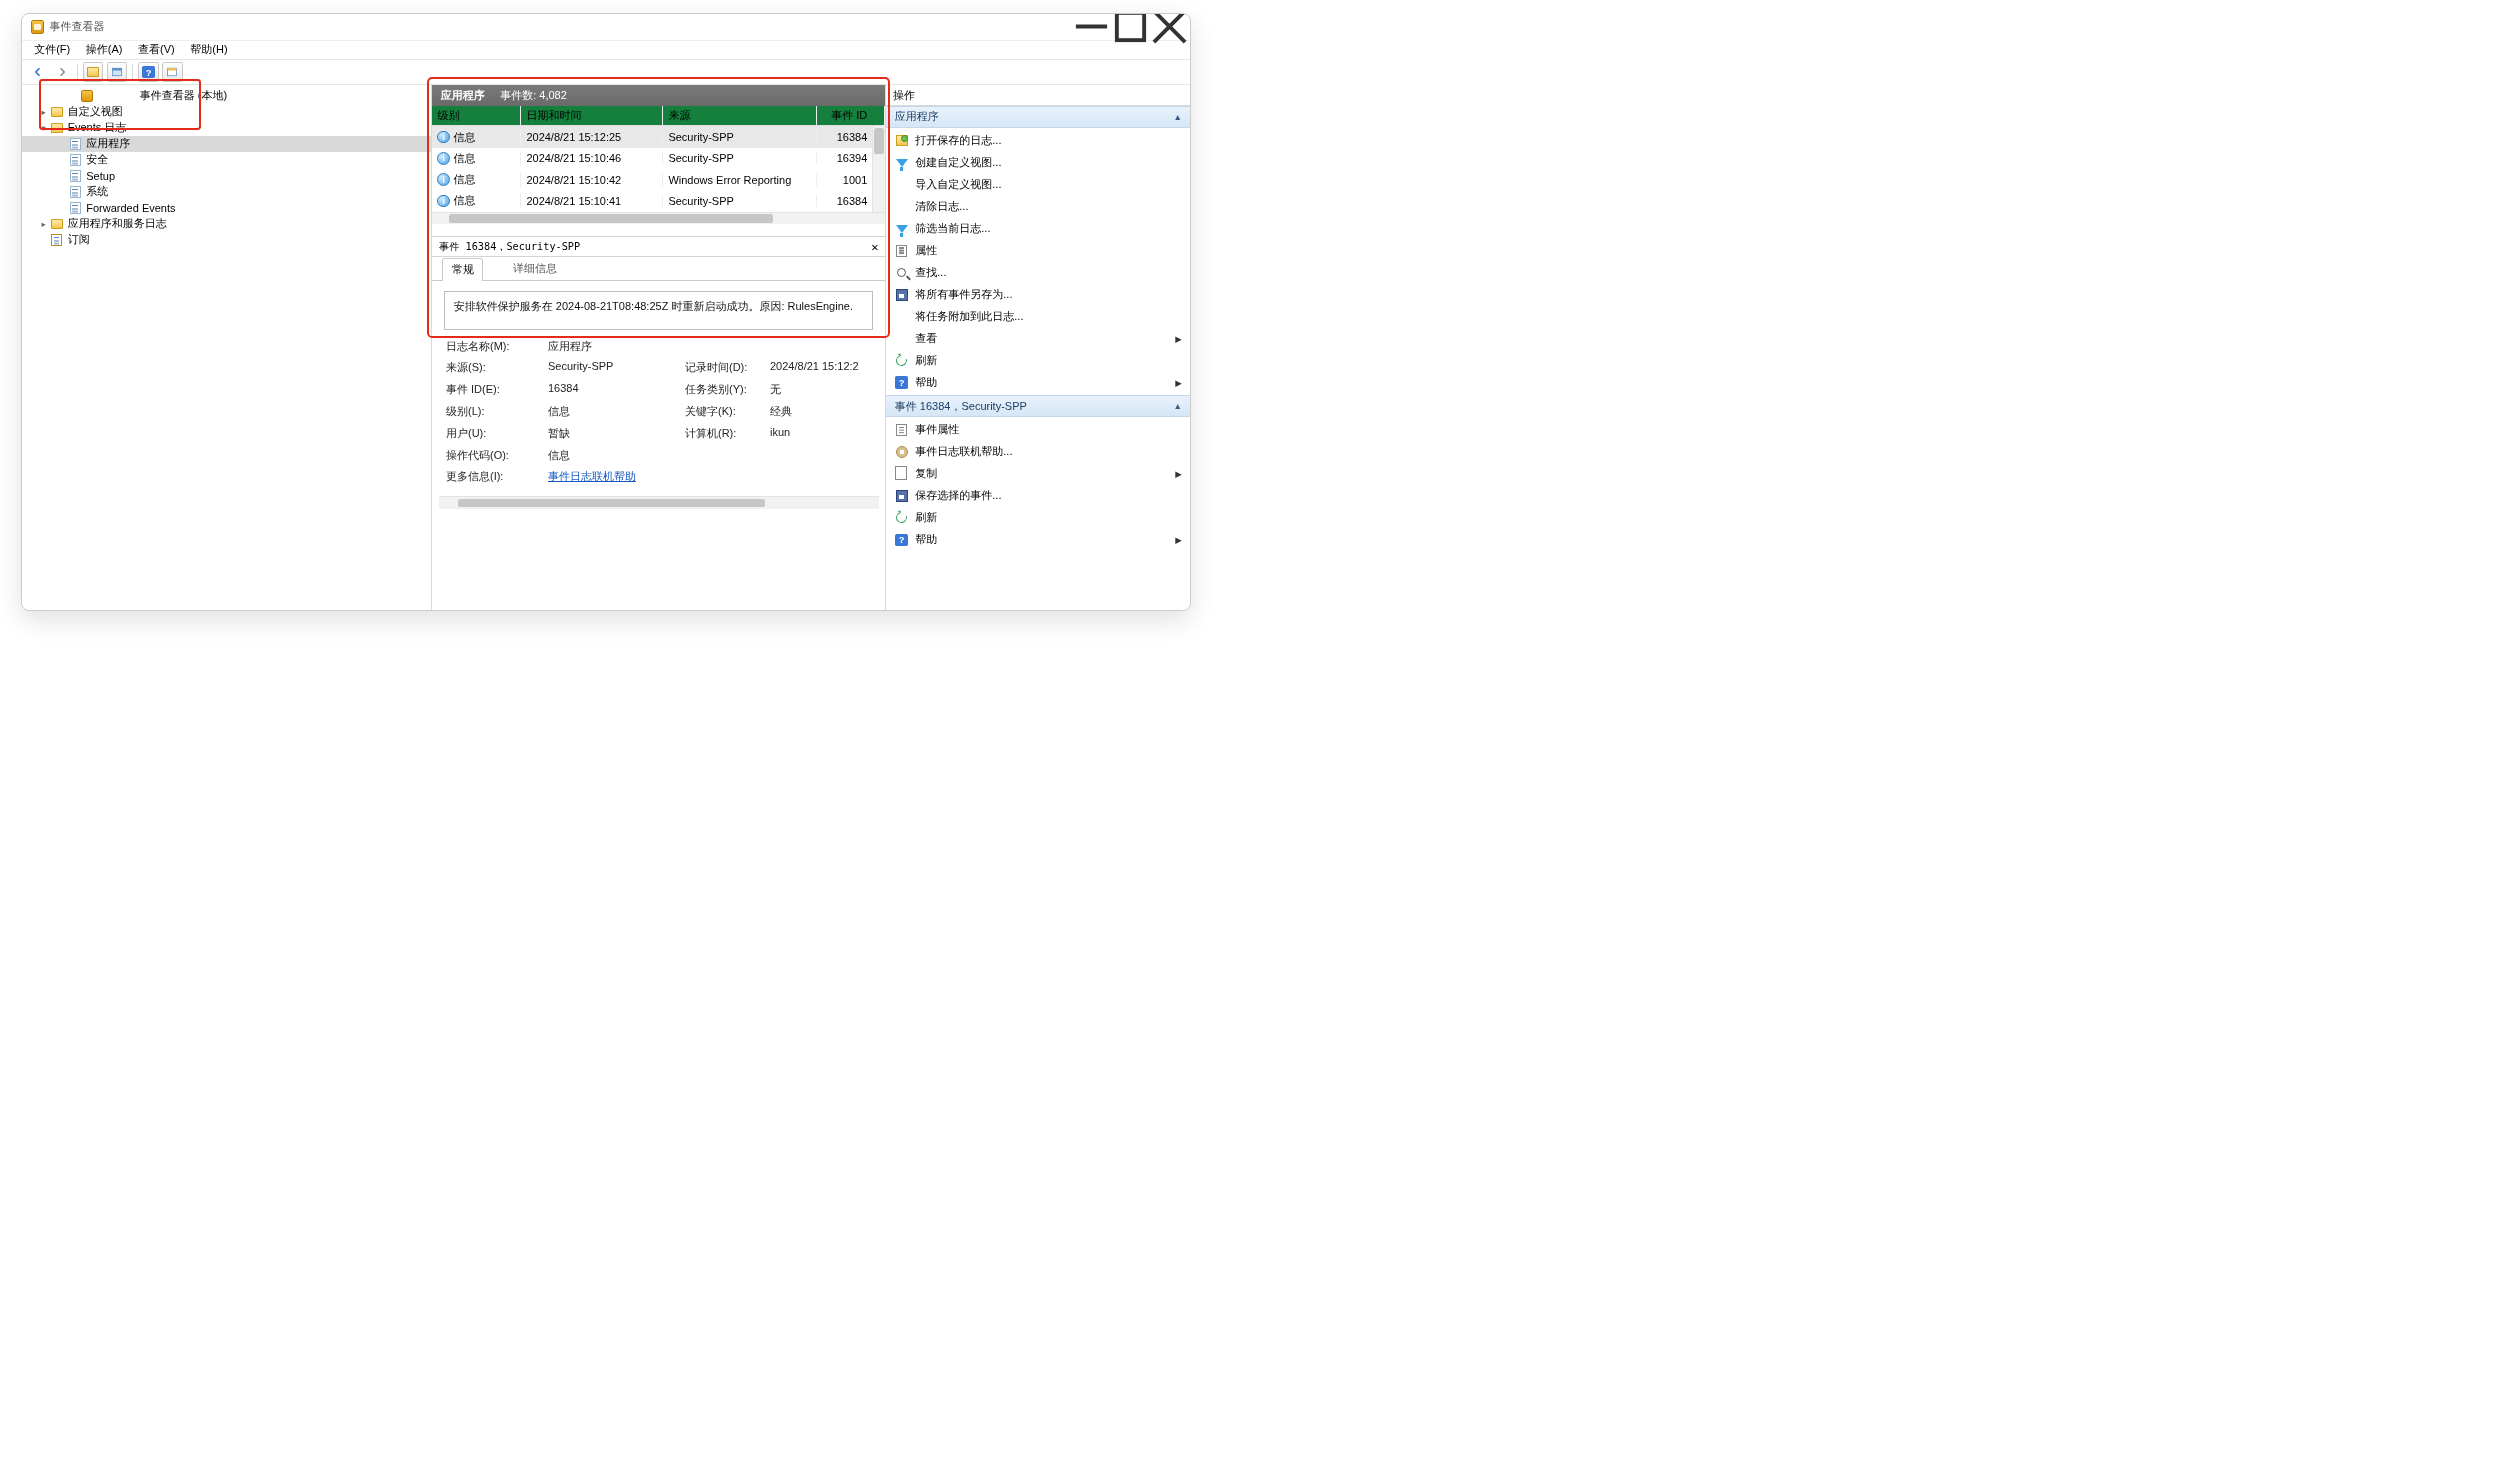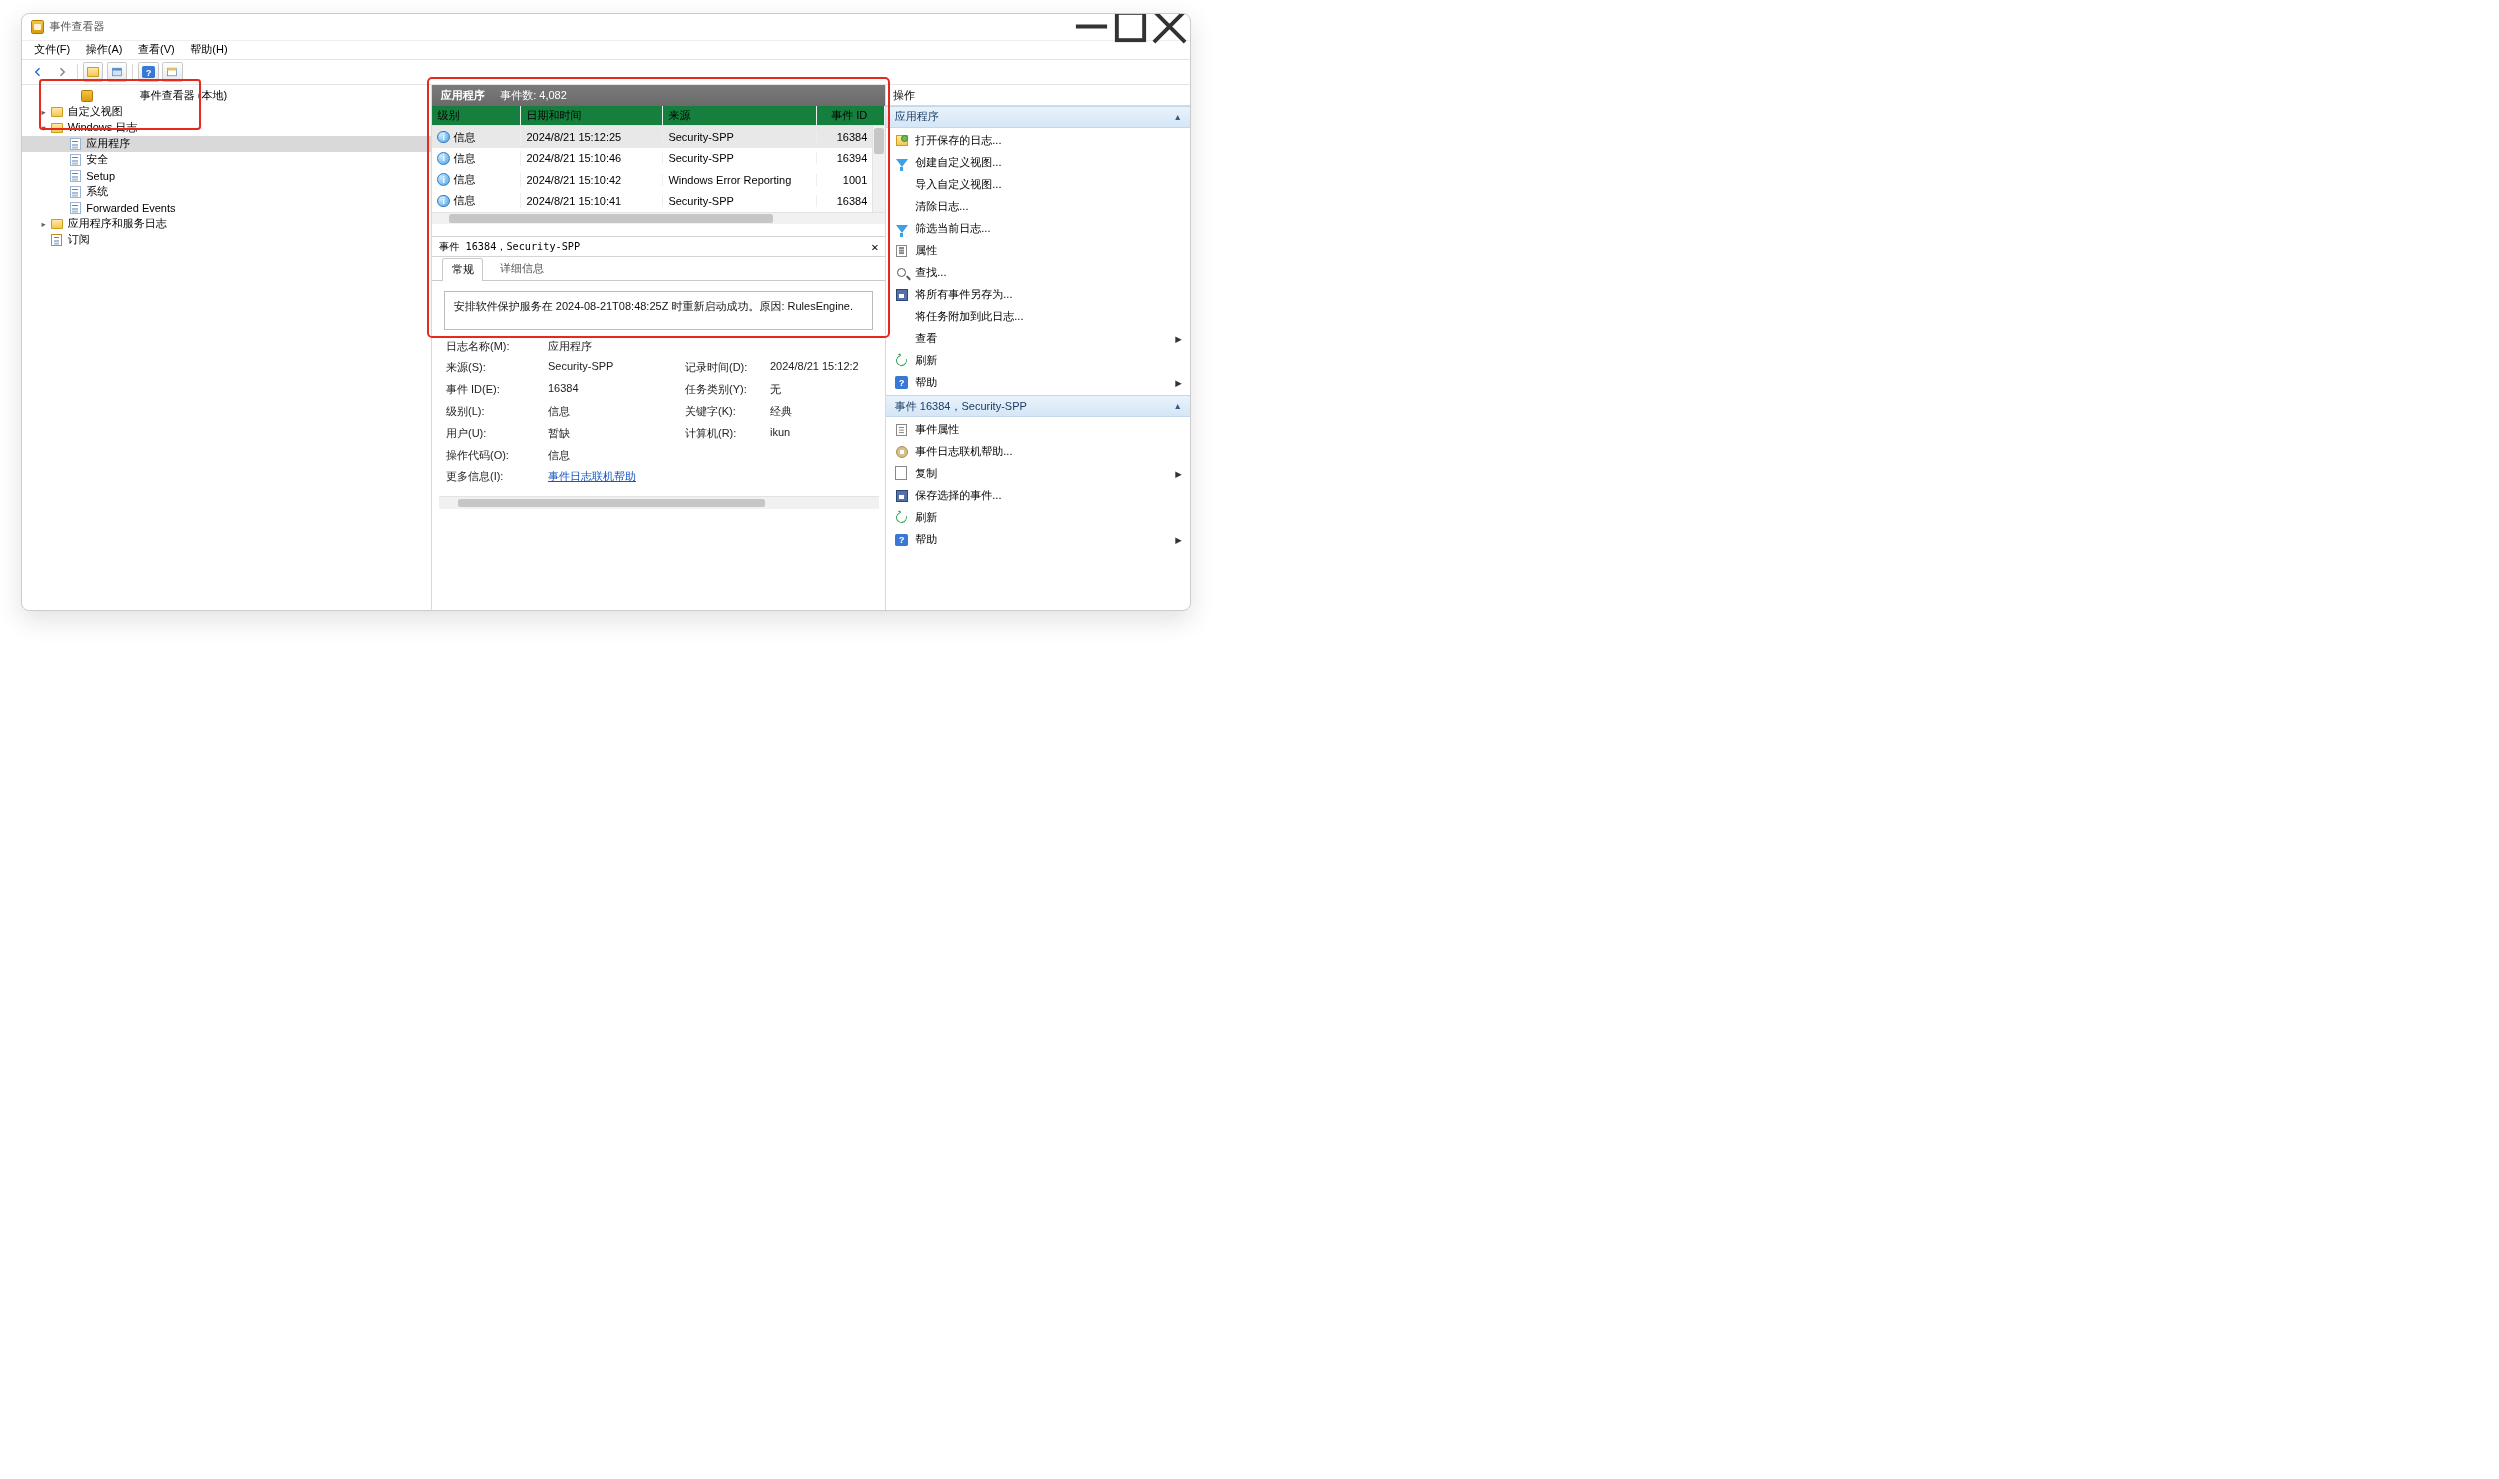--- a/index.html
+++ b/index.html
@@ -48,21 +48,21 @@
   .grow{ height:21.3px; display:flex; align-items:center;}
   .grow:nth-child(odd){}
   .grow.sel{ background:#e8e8e8;}
   .info-ic{ width:12.8px; height:12.8px; border-radius:50%; background:radial-gradient(circle at 30% 30%, #cfeaff, #4aa3e8); border:0.9px solid #2f7ec2; color:#fff; font-size:8.5px; font-weight:bold; display:inline-flex; align-items:center; justify-content:center; margin-right:3.4px;}
   .vscroll{ position:absolute; right:0; top:0; bottom:0; width:13.7px; background:#f1f1f1; border-left:0.9px solid #e3e3e3;}
   .vscroll .thumb{ position:absolute; left:1.7px; right:1.7px; top:1.7px; height:25.6px; background:#c6c6c6; border-radius:2.6px;}
   .hscroll{ height:12.8px; background:#f1f1f1; border-top:0.9px solid #e3e3e3; position:relative; margin-top:auto;}
   .hscroll .thumb{ position:absolute; top:1.7px; bottom:1.7px; left:17px; width:324px; background:#c6c6c6; border-radius:2.6px;}
   .detail-head{ margin-top:12px; height:20.5px; border-top:0.9px solid #d4d4d4; border-bottom:0.9px solid #d4d4d4; background:#fff; display:flex; align-items:center; padding:0 6.8px; font-family:"NSimSun","SimSun",monospace; font-size:10.2px;}
   .detail-head .close{ margin-left:auto; font-weight:bold; font-size:12px; cursor:default;}
-  .tabs{ display:flex; height:24px; align-items:flex-end; padding:5.1px 10.2px 0 10.2px; gap:7px; border-bottom:0.9px solid #c9c9c9;}
+  .tabs{ display:flex; height:24px; align-items:flex-end; padding:5.1px 10.2px 0 10.2px; gap:20px; border-bottom:0.9px solid #c9c9c9;}
   .tab{ padding:3.4px 8.5px; border:0.9px solid transparent; border-bottom:none; border-radius:2.6px 2.6px 0 0; color:#555;}
   .tab.active{ border-color:#c9c9c9; background:#fff; position:relative; top:0.9px; color:#000;}
   .msgwrap{ padding:10.2px 12px 5.1px 12px;}
   .msgbox{ border:0.9px solid #bcbcbc; padding:6.8px 8.5px; height:39px; overflow:hidden; font-size:11px; color:#111;}
   .props{ padding:3.4px 13.7px 6.8px 13.7px; display:grid; grid-template-columns: 102px 137px 85px 102px; row-gap:6.8px; font-size:11px;}
   .props .lblc{ color:#222;} .props .valc{ color:#222;}
   .linkc{ color:#1558c0; text-decoration:underline;}
   .hscroll2{ height:12.8px; background:#f1f1f1; border-top:0.9px solid #e3e3e3; position:relative; margin:5.1px 6.8px 6.8px 6.8px;}
   .hscroll2 .thumb{ position:absolute; top:1.7px; bottom:1.7px; left:19px; width:307px; background:#c6c6c6; border-radius:2.6px;}
   
@@ -180,21 +180,21 @@
               </span>
               <span class="lbl">自定义视图</span>
             </div>
           </li>
         <li>
             <div class="trow ind1">
               <span class="twist">▾</span>
               <span class="ticon">
                 <span class="folder"></span>
               </span>
-              <span class="lbl">Windows 日志</span>
+              <span class="lbl">Events 日志</span>
             </div>
           </li>
         <li>
             <div class="trow ind2 sel">
               <span class="twist none">▸</span>
               <span class="ticon">
                 <span class="log-ic"></span>
               </span>
               <span class="lbl">应用程序</span>
             </div>

